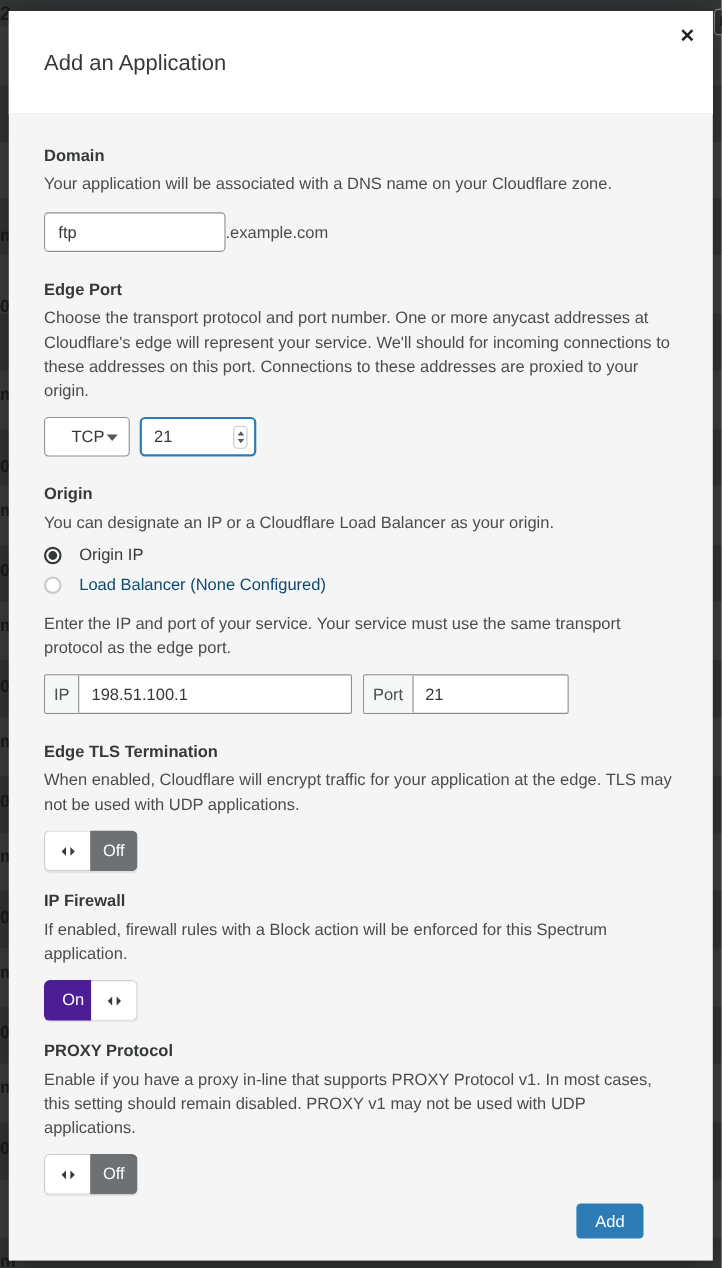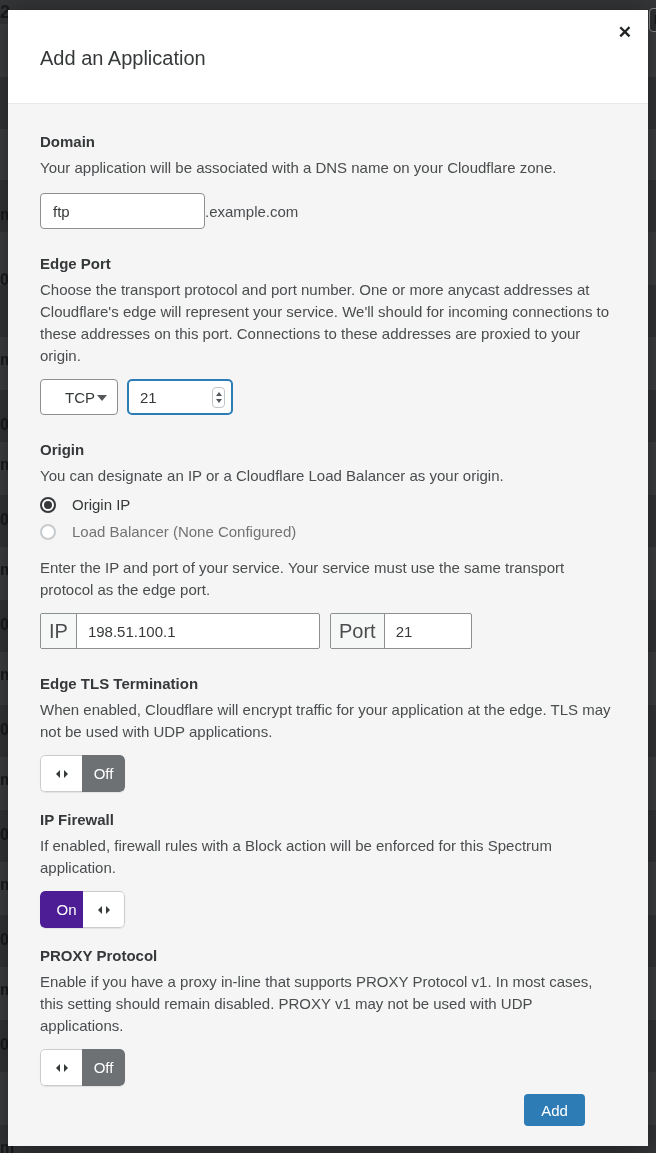--- a/index.html
+++ b/index.html
@@ -174,51 +174,51 @@
   .radio-dot.checked::after {
     content: "";
     position: absolute;
     left: 2px; top: 2px;
     width: 8px; height: 8px;
     border-radius: 50%;
     background: #36393a;
   }
   .radio-dot.disabled { border-color: #c8cbcd; cursor: default; }
   .radio-label { font-size: 15px; color: #36393a; margin-left: 16px; }
-  .radio-label.disabled { color: #737373; }
+  .radio-label.disabled { color: #0c4a6e; }
 
   
   .group-input {
     display: flex;
     height: 36px;
     border: 1px solid #8d9092;
     border-radius: 2px;
     background: #fff;
     overflow: hidden;
   }
   .group-prefix {
     background: #f6f7f7;
     border-right: 1px solid #8d9092;
     display: flex; align-items: center;
     padding: 0 8px;
-    font-size: 20px;
+    font-size: 15px;
     color: #4a4d4e;
     flex: none;
   }
   .group-input input {
     border: none; outline: none;
     font-family: "Liberation Sans", sans-serif;
     font-size: 15px;
     color: #36393a;
     padding: 0 11px;
     width: 100%;
     background: transparent;
   }
   .ip-group { width: 280px; margin-right: 10px; }
-  .port-group { width: 142px; }
+  .port-group { width: 187px; }
 
   
   .toggle {
     display: flex;
     width: 85px; height: 37px;
     border-radius: 5px;
     overflow: hidden;
     cursor: pointer;
     box-shadow: 0 1px 1px rgba(0,0,0,0.08);
   }

